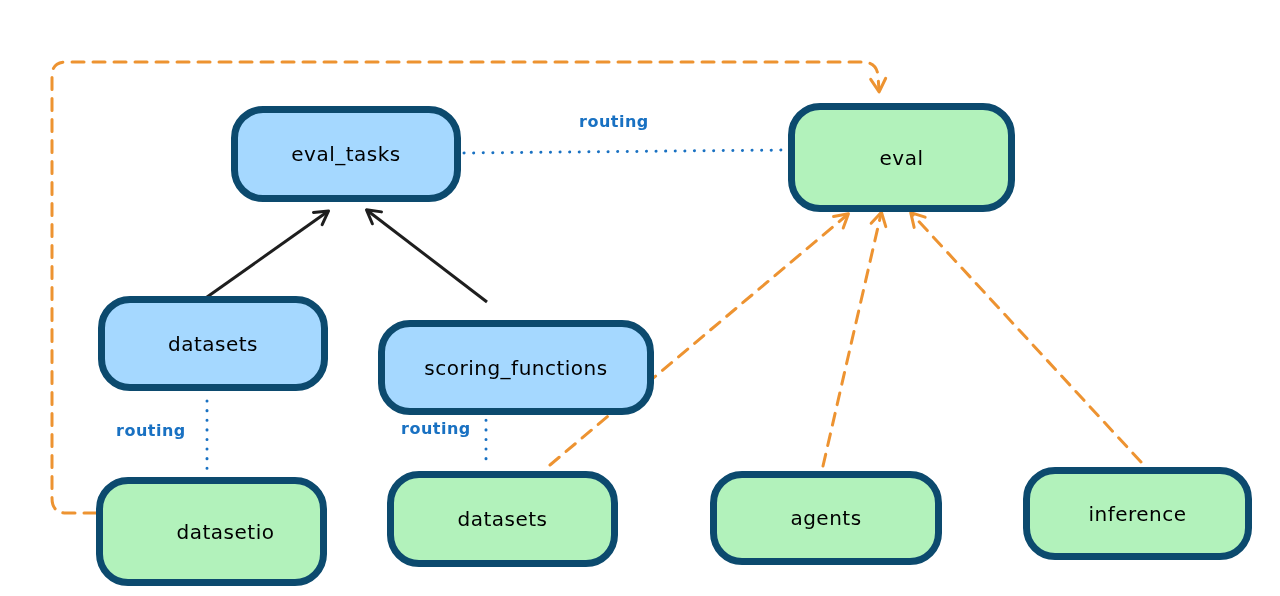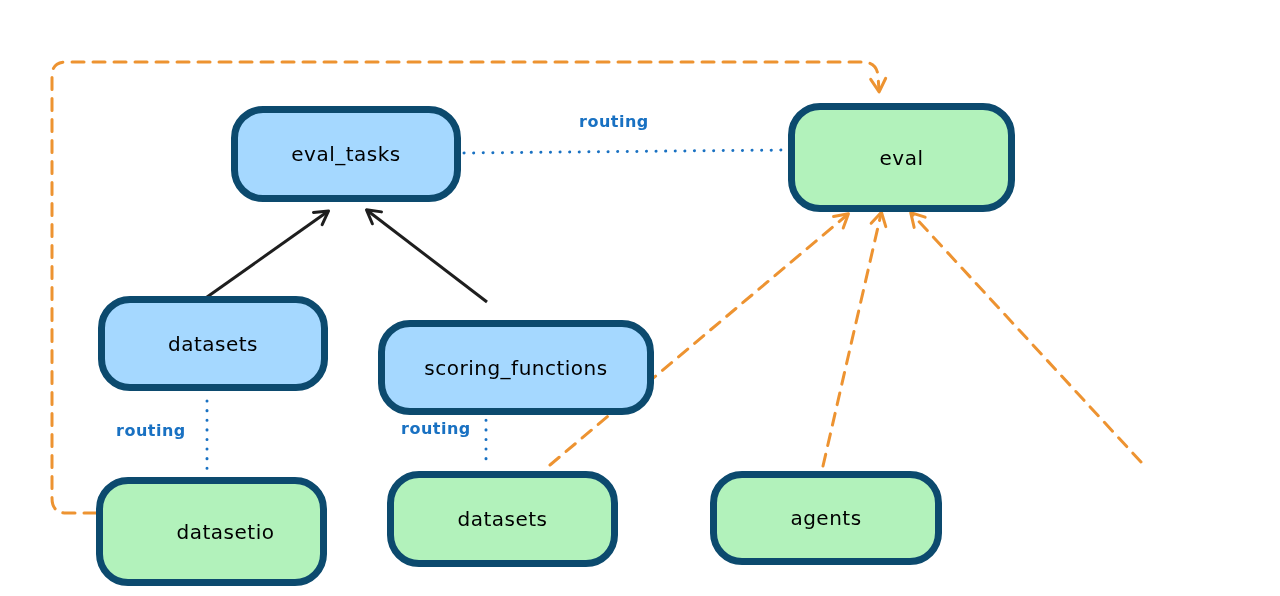--- a/index.html
+++ b/index.html
@@ -94,18 +94,21 @@
   </div>
 
   <div class="node green" style="left:387px; top:471px; width:231px; height:96px;">
     <span>datasets</span>
   </div>
 
   <div class="node green" style="left:710px; top:471px; width:232px; height:94px;justify-content:center;">
     <span>agents</span>
   </div>
 
+  <div class="node green" style="left:1023px; top:467px; width:229px; height:93px;">
+    <span>inference</span>
+  </div>
 
   <div class="edge-label" style="left:579px; top:112px;">routing</div>
   <div class="edge-label" style="left:116px; top:421px;">routing</div>
   <div class="edge-label" style="left:401px; top:419px;">routing</div>
 
 </div>
 
 </body></html>

